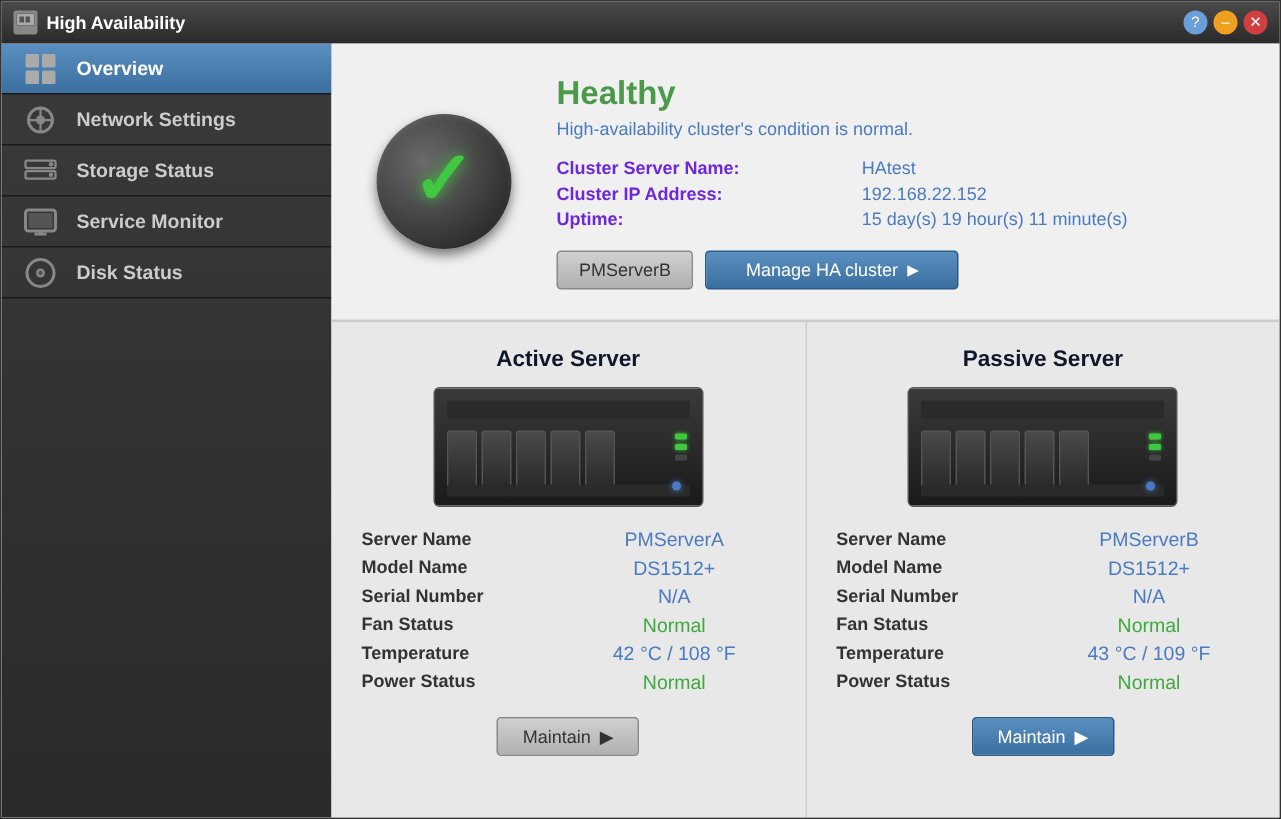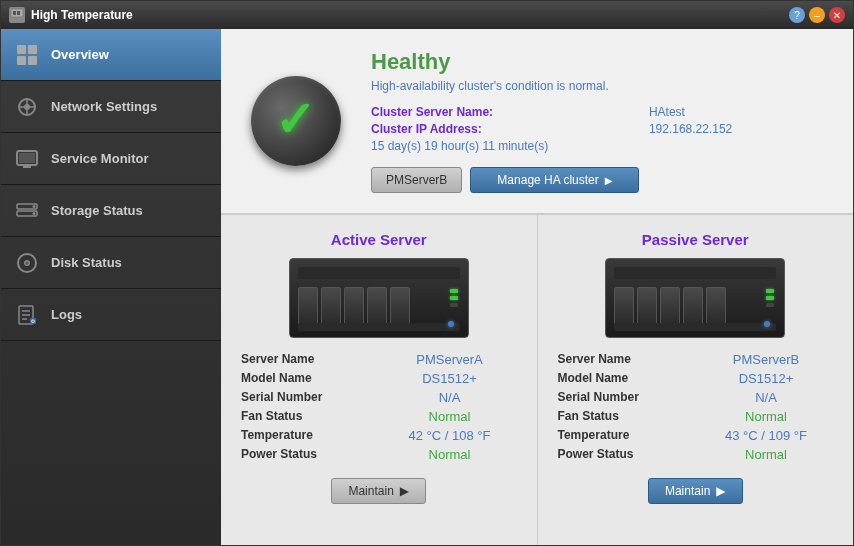--- a/index.html
+++ b/index.html
@@ -78,21 +78,21 @@
       background: linear-gradient(to bottom, #3a3a3a, #2a2a2a);
       display: flex;
       flex-direction: column;
       flex-shrink: 0;
     }
 
     .sidebar-item {
       display: flex;
       align-items: center;
       padding: 0 12px;
-      height: 52px;
+      height: 34px;
       color: #cccccc;
       cursor: pointer;
       border-bottom: 1px solid #1a1a1a;
       text-decoration: none;
     }
     .sidebar-item.active {
       background: linear-gradient(to bottom, #5a8fc0, #3a6fa0);
       color: white;
     }
     .sidebar-icon {
@@ -223,21 +223,21 @@
       border-right: 1px solid #cccccc;
     }
     .server-section:last-child {
       border-right: none;
     }
 
     .server-title {
       text-align: center;
       font-size: 15px;
       font-weight: bold;
-      color: #6d28d9;
+      color: #0f172a;
       margin-bottom: 10px;
     }
 
     
     .server-image {
       width: 180px;
       height: 80px;
       margin: 0 auto 14px;
       background: linear-gradient(to bottom, #3a3a3a, #1a1a1a);
       border-radius: 4px;
@@ -351,21 +351,21 @@
 
   <div class="titlebar">
     <div class="titlebar-icon">
       <svg width="14" height="14" viewBox="0 0 14 14">
         <rect x="1" y="1" width="12" height="8" rx="1" fill="#aaa" stroke="#666" stroke-width="0.5"></rect>
         <rect x="3" y="3" width="3" height="4" fill="#555"></rect>
         <rect x="7" y="3" width="3" height="4" fill="#555"></rect>
         <rect x="4" y="10" width="6" height="2" fill="#888"></rect>
       </svg>
     </div>
-    <span>High Temperature</span>
+    <span>High Availability</span>
     <div class="titlebar-controls">
       <button class="titlebar-btn btn-help">?</button>
       <button class="titlebar-btn btn-min">–</button>
       <button class="titlebar-btn btn-close">✕</button>
     </div>
   </div>
 
   <div class="main-layout">
 
     <div class="sidebar">
@@ -387,78 +387,66 @@
             <circle cx="12" cy="12" r="3" fill="#888"></circle>
             <line x1="12" y1="4" x2="12" y2="20" stroke="#888" stroke-width="1.5"></line>
             <line x1="4" y1="12" x2="20" y2="12" stroke="#888" stroke-width="1.5"></line>
           </svg>
         </div>
         <span class="sidebar-label">Network Settings</span>
       </div>
       <div class="sidebar-item">
         <div class="sidebar-icon">
           <svg width="24" height="24" viewBox="0 0 24 24">
+            <rect x="2" y="5" width="20" height="5" rx="1" fill="none" stroke="#888" stroke-width="1.5"></rect>
+            <rect x="2" y="12" width="20" height="5" rx="1" fill="none" stroke="#888" stroke-width="1.5"></rect>
+            <circle cx="19" cy="7.5" r="1.5" fill="#888"></circle>
+            <circle cx="19" cy="14.5" r="1.5" fill="#888"></circle>
+          </svg>
+        </div>
+        <span class="sidebar-label">Storage Status</span>
+      </div>
+      <div class="sidebar-item">
+        <div class="sidebar-icon">
+          <svg width="24" height="24" viewBox="0 0 24 24">
             <rect x="2" y="4" width="20" height="14" rx="2" fill="none" stroke="#888" stroke-width="2"></rect>
             <rect x="4" y="6" width="16" height="10" fill="#555"></rect>
             <line x1="8" y1="20" x2="16" y2="20" stroke="#888" stroke-width="2"></line>
             <line x1="12" y1="18" x2="12" y2="20" stroke="#888" stroke-width="2"></line>
           </svg>
         </div>
         <span class="sidebar-label">Service Monitor</span>
-      </div>
-      <div class="sidebar-item">
-        <div class="sidebar-icon">
-          <svg width="24" height="24" viewBox="0 0 24 24">
-            <rect x="2" y="5" width="20" height="5" rx="1" fill="none" stroke="#888" stroke-width="1.5"></rect>
-            <rect x="2" y="12" width="20" height="5" rx="1" fill="none" stroke="#888" stroke-width="1.5"></rect>
-            <circle cx="19" cy="7.5" r="1.5" fill="#888"></circle>
-            <circle cx="19" cy="14.5" r="1.5" fill="#888"></circle>
-          </svg>
-        </div>
-        <span class="sidebar-label">Storage Status</span>
       </div>
       <div class="sidebar-item">
         <div class="sidebar-icon">
           <svg width="24" height="24" viewBox="0 0 24 24">
             <circle cx="12" cy="12" r="9" fill="none" stroke="#888" stroke-width="2"></circle>
             <circle cx="12" cy="12" r="3" fill="#888"></circle>
             <circle cx="12" cy="12" r="1.5" fill="#555"></circle>
           </svg>
         </div>
         <span class="sidebar-label">Disk Status</span>
-      </div>
-      <div class="sidebar-item">
-        <div class="sidebar-icon">
-          <svg width="24" height="24" viewBox="0 0 24 24">
-            <rect x="4" y="3" width="14" height="18" rx="1" fill="none" stroke="#888" stroke-width="1.5"></rect>
-            <line x1="7" y1="8" x2="15" y2="8" stroke="#888" stroke-width="1.5"></line>
-            <line x1="7" y1="12" x2="15" y2="12" stroke="#888" stroke-width="1.5"></line>
-            <line x1="7" y1="16" x2="12" y2="16" stroke="#888" stroke-width="1.5"></line>
-            <rect x="15" y="15" width="6" height="6" rx="1" fill="#3a6fa0"></rect>
-            <text x="18" y="20" font-size="5" fill="white" text-anchor="middle">⚙</text>
-          </svg>
-        </div>
-        <span class="sidebar-label">Logs</span>
       </div>
     </div>
 
     <div class="content">
 
       <div class="overview-panel">
         <div class="check-icon">
           <span class="check-inner">✓</span>
         </div>
         <div class="status-info">
           <div class="status-healthy">Healthy</div>
           <div class="status-desc">High-availability cluster's condition is normal.</div>
           <div class="info-grid">
             <span class="info-label">Cluster Server Name:</span>
             <span class="info-value">HAtest</span>
             <span class="info-label">Cluster IP Address:</span>
             <span class="info-value">192.168.22.152</span>
+            <span class="info-label">Uptime:</span>
             <span class="info-value">15 day(s) 19 hour(s) 11 minute(s)</span>
           </div>
           <div class="action-buttons">
             <button class="btn-switchover">PMServerB</button>
             <button class="btn-manage">
               <span>Manage HA cluster</span>
               <span class="btn-arrow">▶</span>
             </button>
           </div>
         </div>

